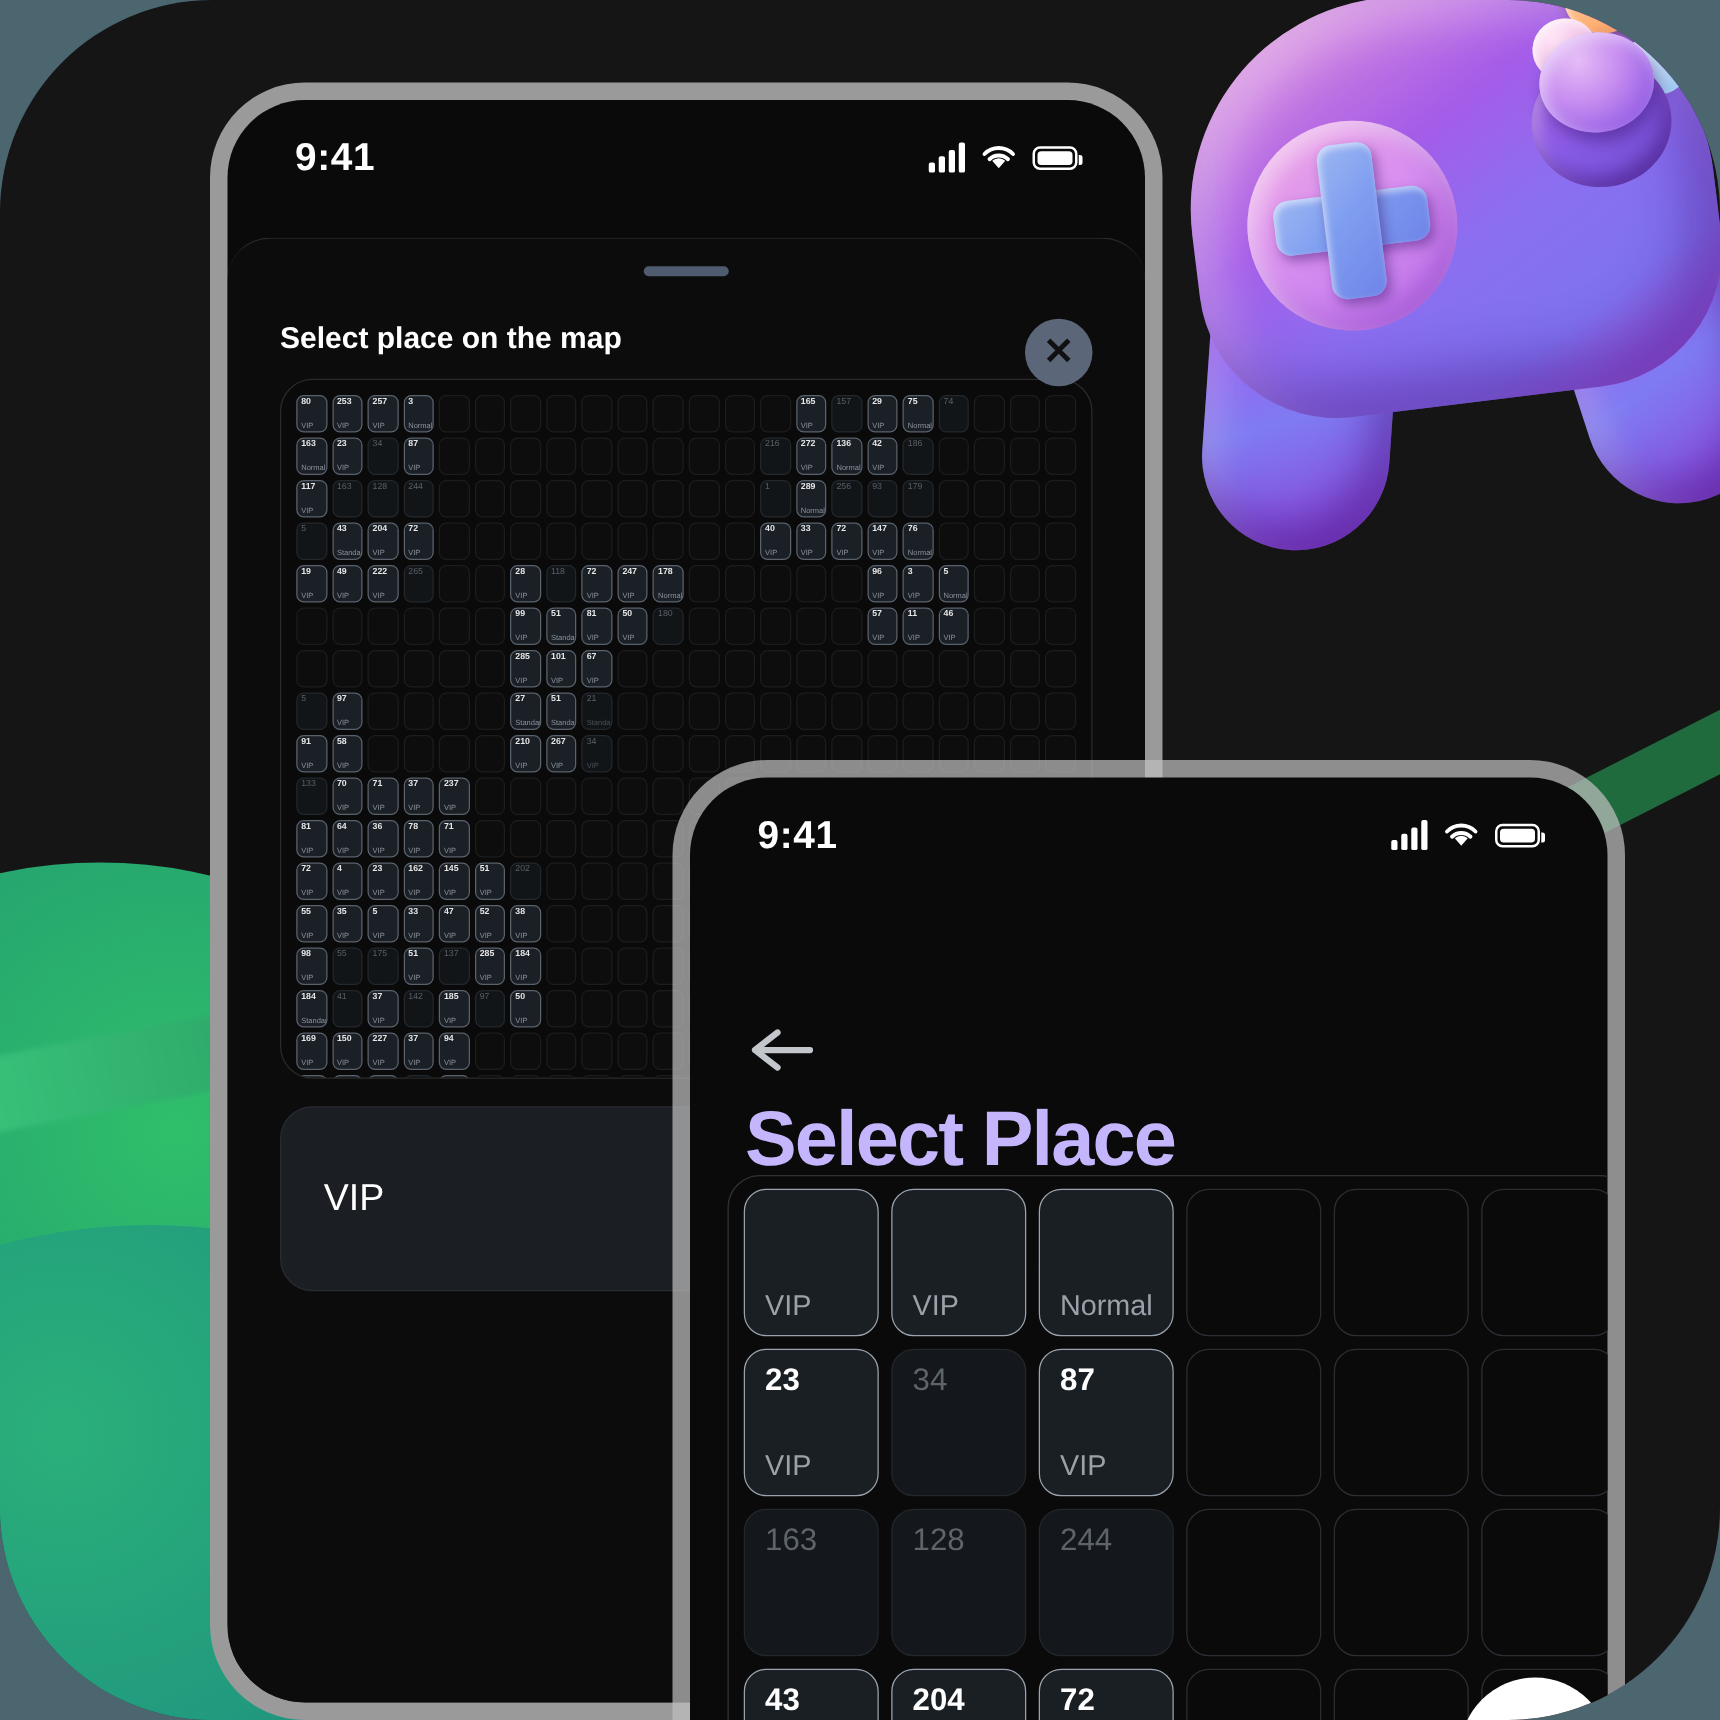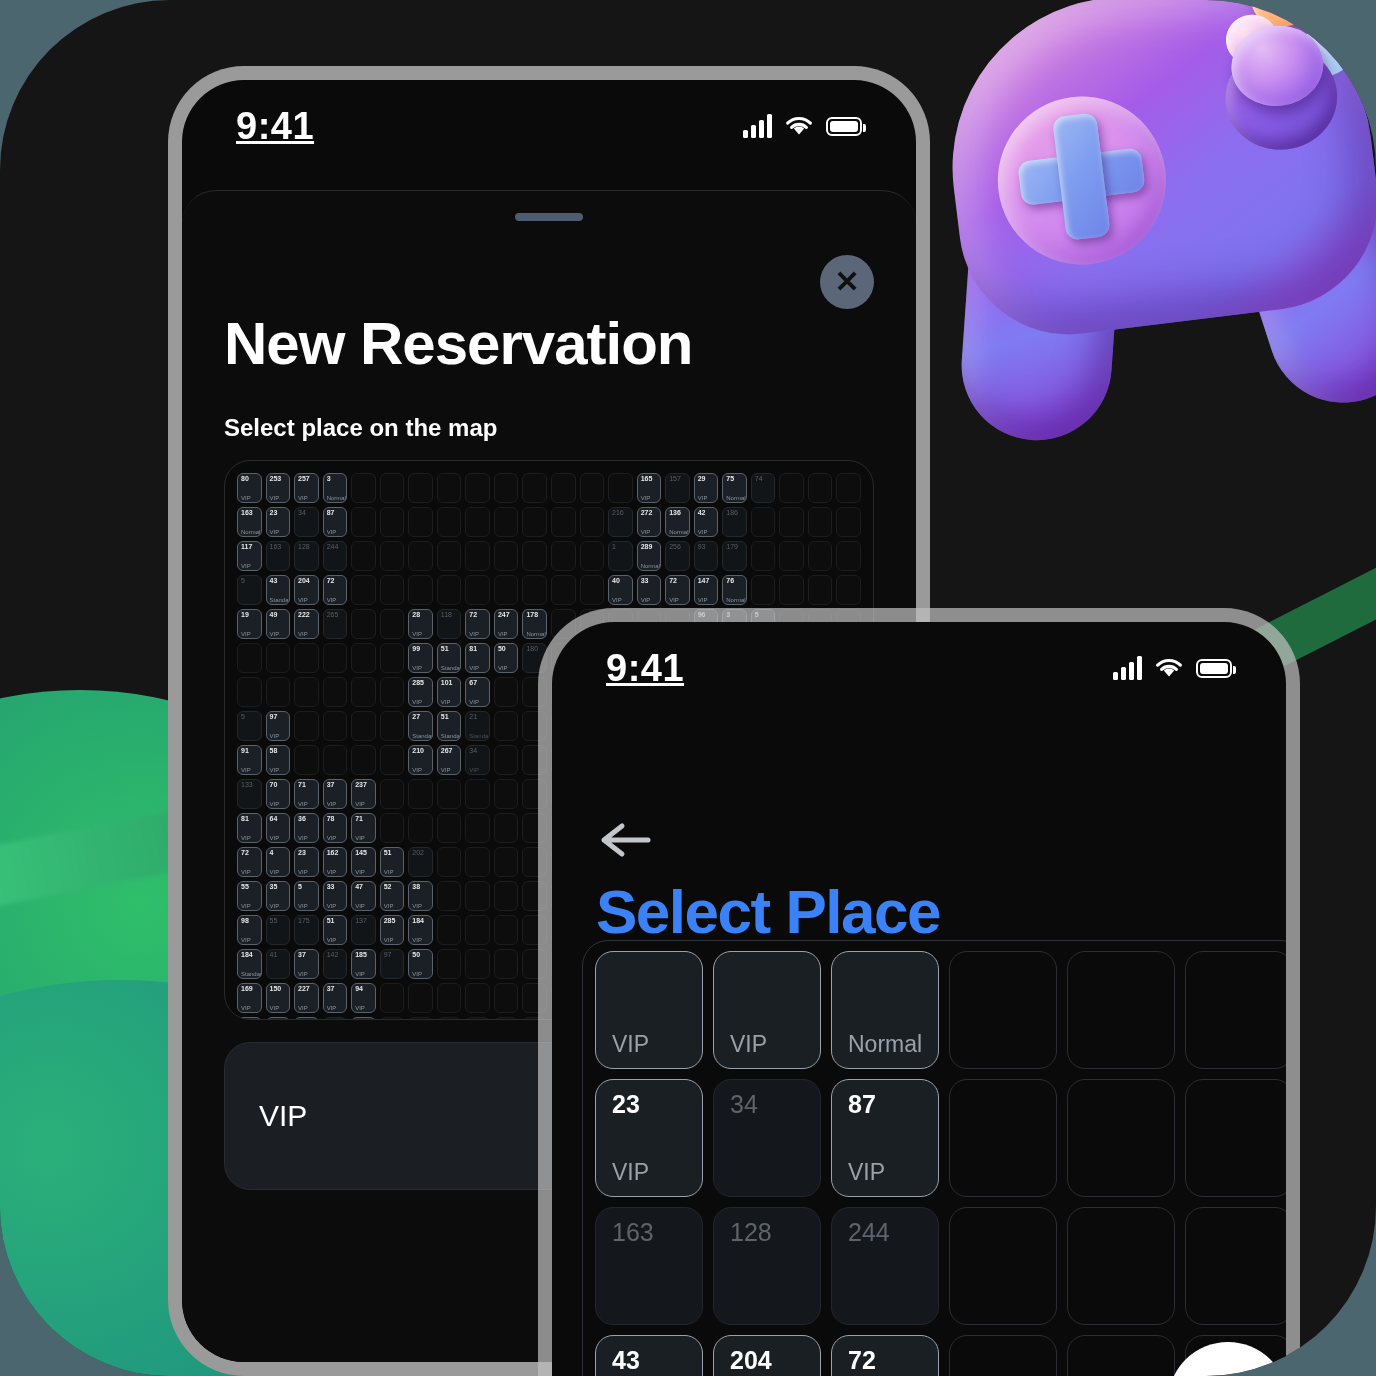--- a/index.html
+++ b/index.html
@@ -161,21 +161,21 @@
   }
 
   
   .statusbar {
     position: absolute; left: 0; top: 0;
     width: 100%; height: 92px;
     display: flex; align-items: center; justify-content: space-between;
     padding: 0 54px;
     color: #fff;
   }
-  .sb-time { font-size: 38px; font-weight: 700; letter-spacing: .5px; text-decoration: underline; }
+  .sb-time { font-size: 31px; font-weight: 700; letter-spacing: .5px; }
   .sb-icons { display: flex; align-items: center; gap: 12px; }
   .sig { display: flex; align-items: flex-end; gap: 3px; height: 24px; }
   .sig i { display: block; width: 5px; background: #fff; border-radius: 1.5px; }
   .sig i:nth-child(1){ height: 8px; }
   .sig i:nth-child(2){ height: 13px; }
   .sig i:nth-child(3){ height: 18px; }
   .sig i:nth-child(4){ height: 24px; }
   .batt { width: 36px; height: 19px; border: 2.5px solid #fff; border-radius: 6px; position: relative; }
   .batt::after { content:""; position:absolute; right:-6px; top:5px; width:3px; height:8px; background:#fff; border-radius:0 2px 2px 0; }
   .batt i { position:absolute; left:2px; top:2px; right:2px; bottom:2px; background:#fff; border-radius:3px; display:block; }
@@ -275,21 +275,21 @@
   .bseat .n { position:absolute; left:16px; top:12px; font-size:25px; font-weight:700; color:#fff; line-height:1; }
   .bseat.dim .n { color:#5e646b; font-weight:400; }
   .bseat .t { position:absolute; left:16px; bottom:12px; font-size:23px; color:#9aa1a9; line-height:1; }
 
   .back-arrow {
     position: absolute; left: 46px; top: 198px;
     width: 54px; height: 40px; color: #c3c7cc;
   }
   .p2-title {
     position: absolute; left: 44px; top: 254px;
-    font-size: 62px; font-weight: 700; color: #3b82f6; letter-spacing: -1.5px;
+    font-size: 62px; font-weight: 700; color: #c4b5fd; letter-spacing: -1.5px;
   }
 </style>
 </head>
 <body>
 
 <div id="card">
 
   <div class="bg-green-blob"></div>
   <div class="bg-green-blob2"></div>
   <div class="bg-green-streak"></div>
@@ -331,21 +331,20 @@
           <span class="batt">
               <i></i>
             </span>
         </span>
       </div>
 
       <div class="sheet">
         <div class="grabber"></div>
         <div class="close-btn">✕</div>
 
-        <div class="sheet-title">New Reservation</div>
         <div class="section-label">Select place on the map</div>
 
         <div class="minimap">
           <div class="minigrid" id="minigrid">
               <div class="mseat on">
                 <span class="n">80</span>
                 <span class="t">VIP</span>
               </div>
               <div class="mseat on">
                 <span class="n">253</span>

